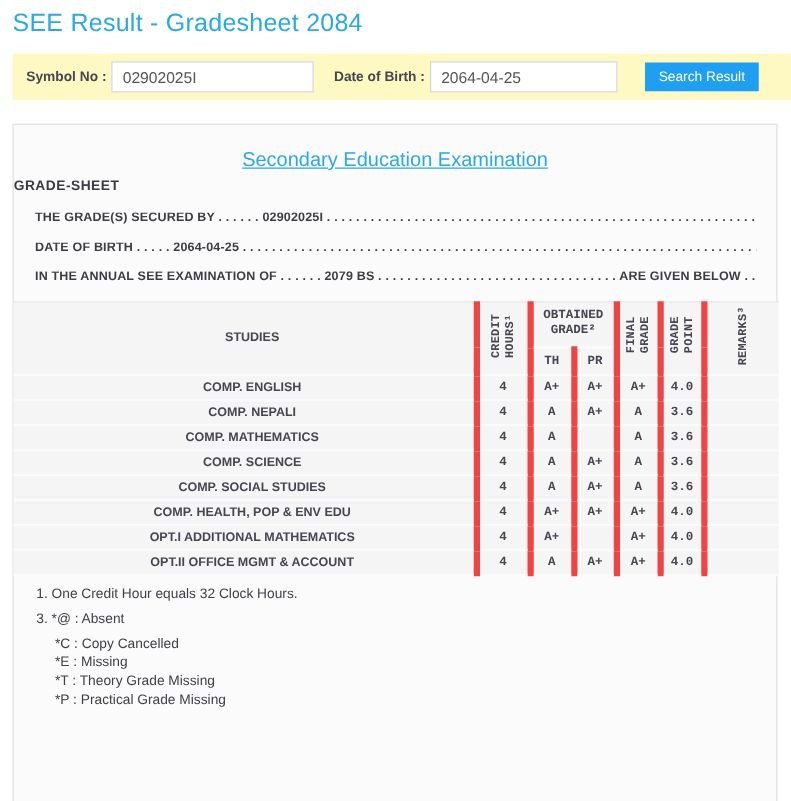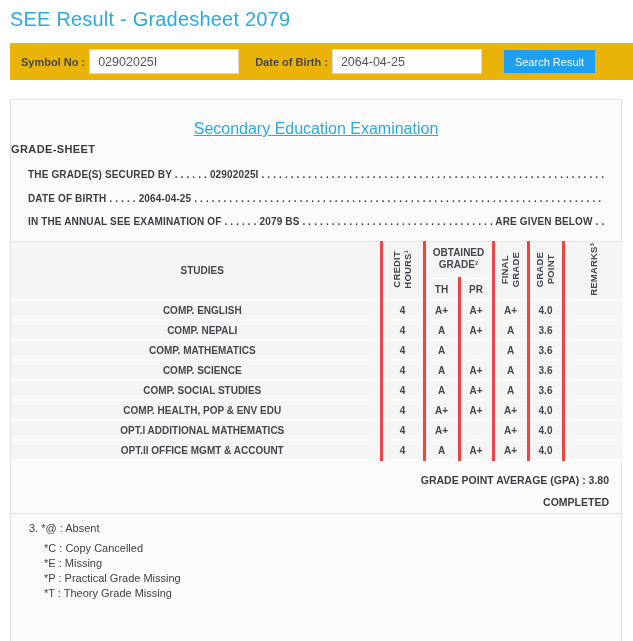--- a/index.html
+++ b/index.html
@@ -4,28 +4,28 @@
 <style>
   * { margin:0; padding:0; box-sizing:border-box; }
   html,body { width:633px; height:641px; overflow:hidden; background:#ffffff;
     font-family:"Liberation Sans", sans-serif; }
 
   .page-title { margin:8px 0 0 10px; font-size:20px; font-weight:400;
     color:#2BA9E1; letter-spacing:0.2px; }
 
   
   .search-bar { margin:12px 12px 0 10px; width:623px; height:37px;
-    background:#eab308; display:flex; align-items:center; }
+    background:#fef9c3; display:flex; align-items:center; }
   .search-bar label { font-size:11px; font-weight:700; color:#46464e; }
   .lbl-symbol { margin-left:11px; }
   .lbl-dob { margin-left:16px;text-align:right; }
   .search-bar input { height:25px; background:#fff; border:1px solid #d7d7d7;
     font-size:12.5px; color:#555; padding:0 8px;
     font-family:"Liberation Sans", sans-serif; }
-  .inp-symbol { width:150px; margin-left:4px; }
+  .inp-symbol { width:162px; margin-left:4px; }
   .inp-dob { width:150px; margin-left:4px; }
   .btn-search { margin-left:22px; height:23px; padding:0 11px; border:none;
     border-radius:0; background:#1E9FF2; color:#fff; font-size:11px;
     font-family:"Liberation Sans", sans-serif; cursor:pointer; }
 
   
   .card { margin:19px 0 0 10px; width:612px; min-height:600px;
     background:#fbfbfc; border:1px solid #e2e2e2; }
   .cert-title { margin-top:19px; text-align:center; font-size:16px;
     font-weight:400; color:#2BA9E1; line-height:19px;text-decoration:underline; }
@@ -40,21 +40,21 @@
   
   table.grades { width:100%; border-collapse:collapse; table-layout:fixed;
     border-top:1px solid #e7e7ea; border-bottom:1px solid #e7e7ea;
     margin-top:6px; }
   table.grades th, table.grades td { background:#f5f5f6; font-size:10px;
     font-weight:700; color:#46464f; border-bottom:2px solid #fbfbfc;
     text-align:center; vertical-align:middle; }
   col.c-subj { width:370px; } col.c-cr { width:43px; } col.c-th { width:35px; }
   col.c-pr { width:34px; } col.c-fg { width:35px; } col.c-gp { width:35px; }
   col.c-rm { width:60px; }
-  .sep { border-left:3px solid #ef4444; }
+  .sep { border-left:5px solid #ef4444;font-family:Liberation Mono, monospace; }
   th.h-subjects { text-align:left; padding-left:14px; font-size:10px; }
   th.h-row1 { height:37px; }
   th.h-sub { height:22px; font-size:10px; }
   td.cell { height:20px; }
   td.c-subject { text-align:left; padding-left:14px; }
   .vh { display:inline-block; writing-mode:vertical-rl;
     transform:rotate(180deg); white-space:pre-line; line-height:1.2;
     font-size:9.5px; letter-spacing:0.2px; }
   .h-obt { white-space:pre-line; font-size:9.5px; line-height:12px; }
 
@@ -66,21 +66,21 @@
     color:#3c3c43; }
 
   
   .notes { padding:8px 0 0 18px; }
   .note { font-size:11px; color:#3f3f46; line-height:12px; margin-bottom:8px; }
   .note.sub { margin-left:15px; margin-bottom:3px; }
 </style>
 </head>
 <body>
 
-<h1 class="page-title">SEE Result - Gradesheet 2079</h1>
+<h1 class="page-title">SEE Result - Gradesheet 2084</h1>
 
 <div class="search-bar">
   <label class="lbl-symbol">Symbol No :</label>
   <input class="inp-symbol" type="text" value="02902025I" style="">
   <label class="lbl-dob">Date of Birth :</label>
   <input class="inp-dob" type="text" value="2064-04-25" style="">
   <button class="btn-search">Search Result</button>
 </div>
 
 <div class="card">
@@ -190,25 +190,22 @@
         <td class="cell sep">4</td>
         <td class="cell sep">A</td>
         <td class="cell sep">A+</td>
         <td class="cell sep">A+</td>
         <td class="cell sep">4.0</td>
         <td class="cell sep"></td>
       </tr>
     </tbody>
   </table>
 
-  <div class="summary">
-    <div class="gpa">GRADE POINT AVERAGE (GPA) : 3.80</div>
-    <div class="status">COMPLETED</div>
-  </div>
 
   <div class="notes">
+    <div class="note">1. One Credit Hour equals 32 Clock Hours.</div>
     <div class="note">3. *@ : Absent</div>
     <div class="note sub">*C : Copy Cancelled</div>
     <div class="note sub">*E : Missing</div>
+    <div class="note sub">*T : Theory Grade Missing</div>
     <div class="note sub">*P : Practical Grade Missing</div>
-    <div class="note sub">*T : Theory Grade Missing</div>
   </div>
 </div>
 
 </body></html>

